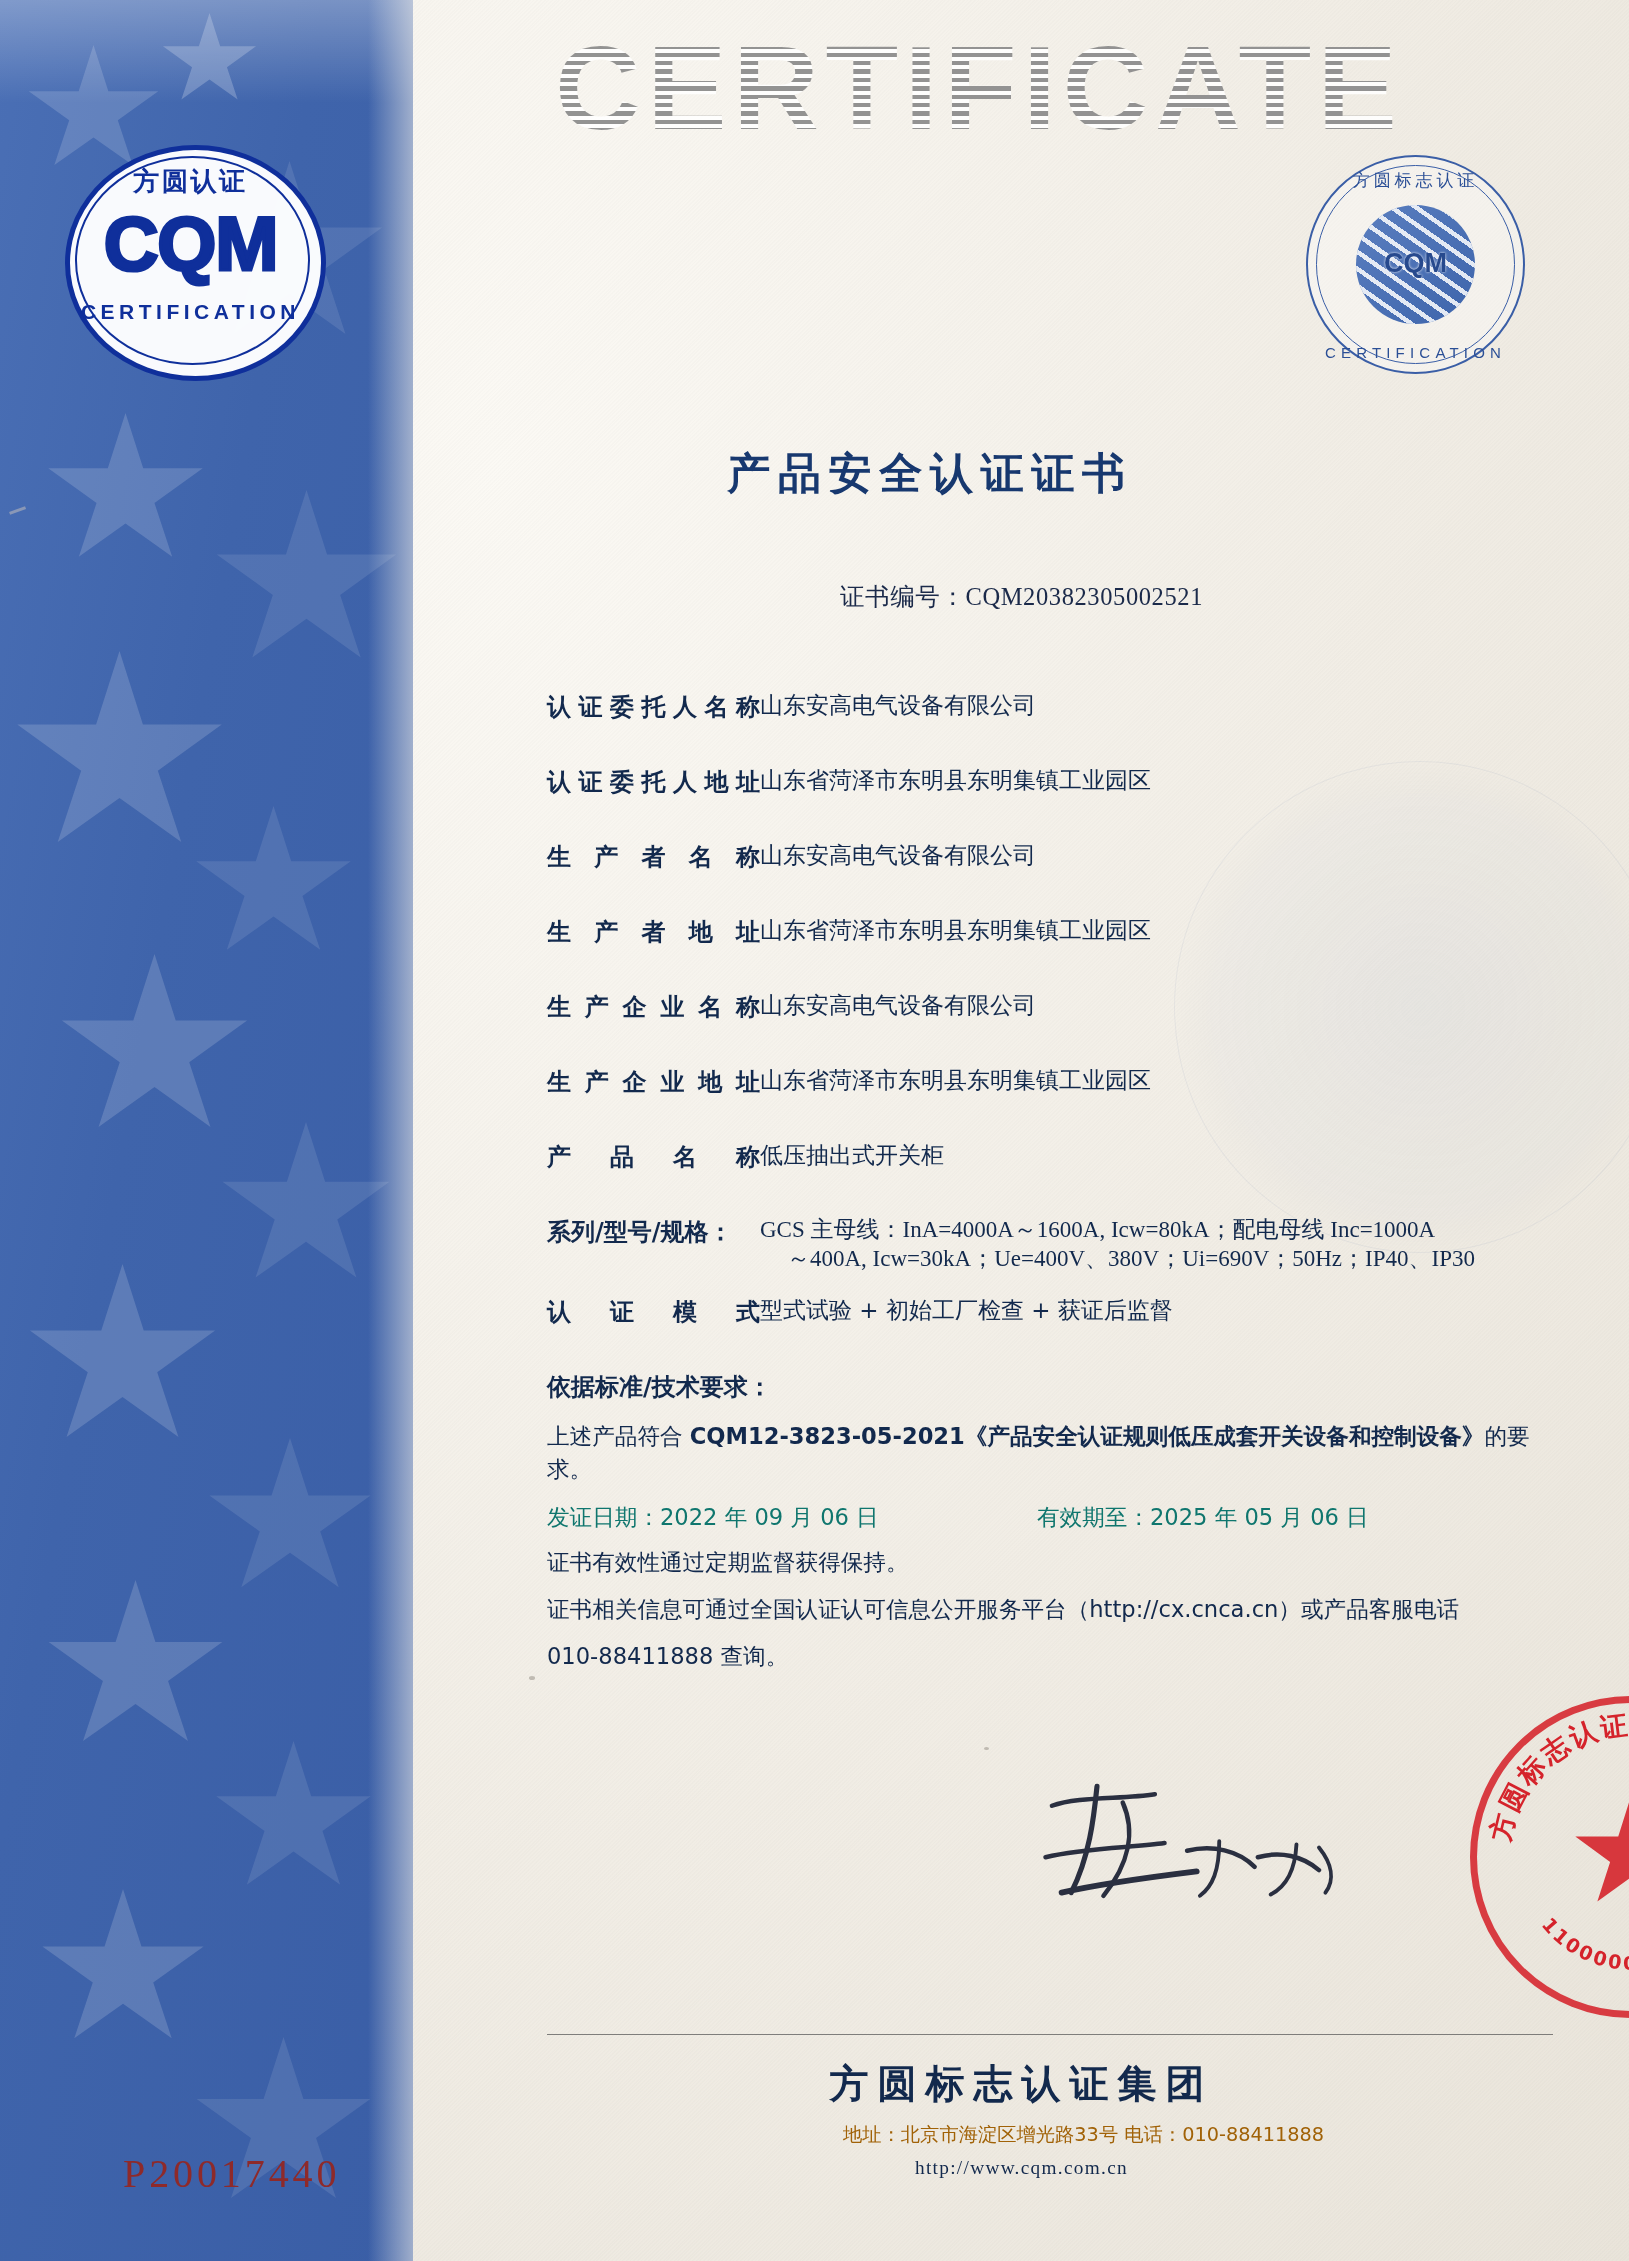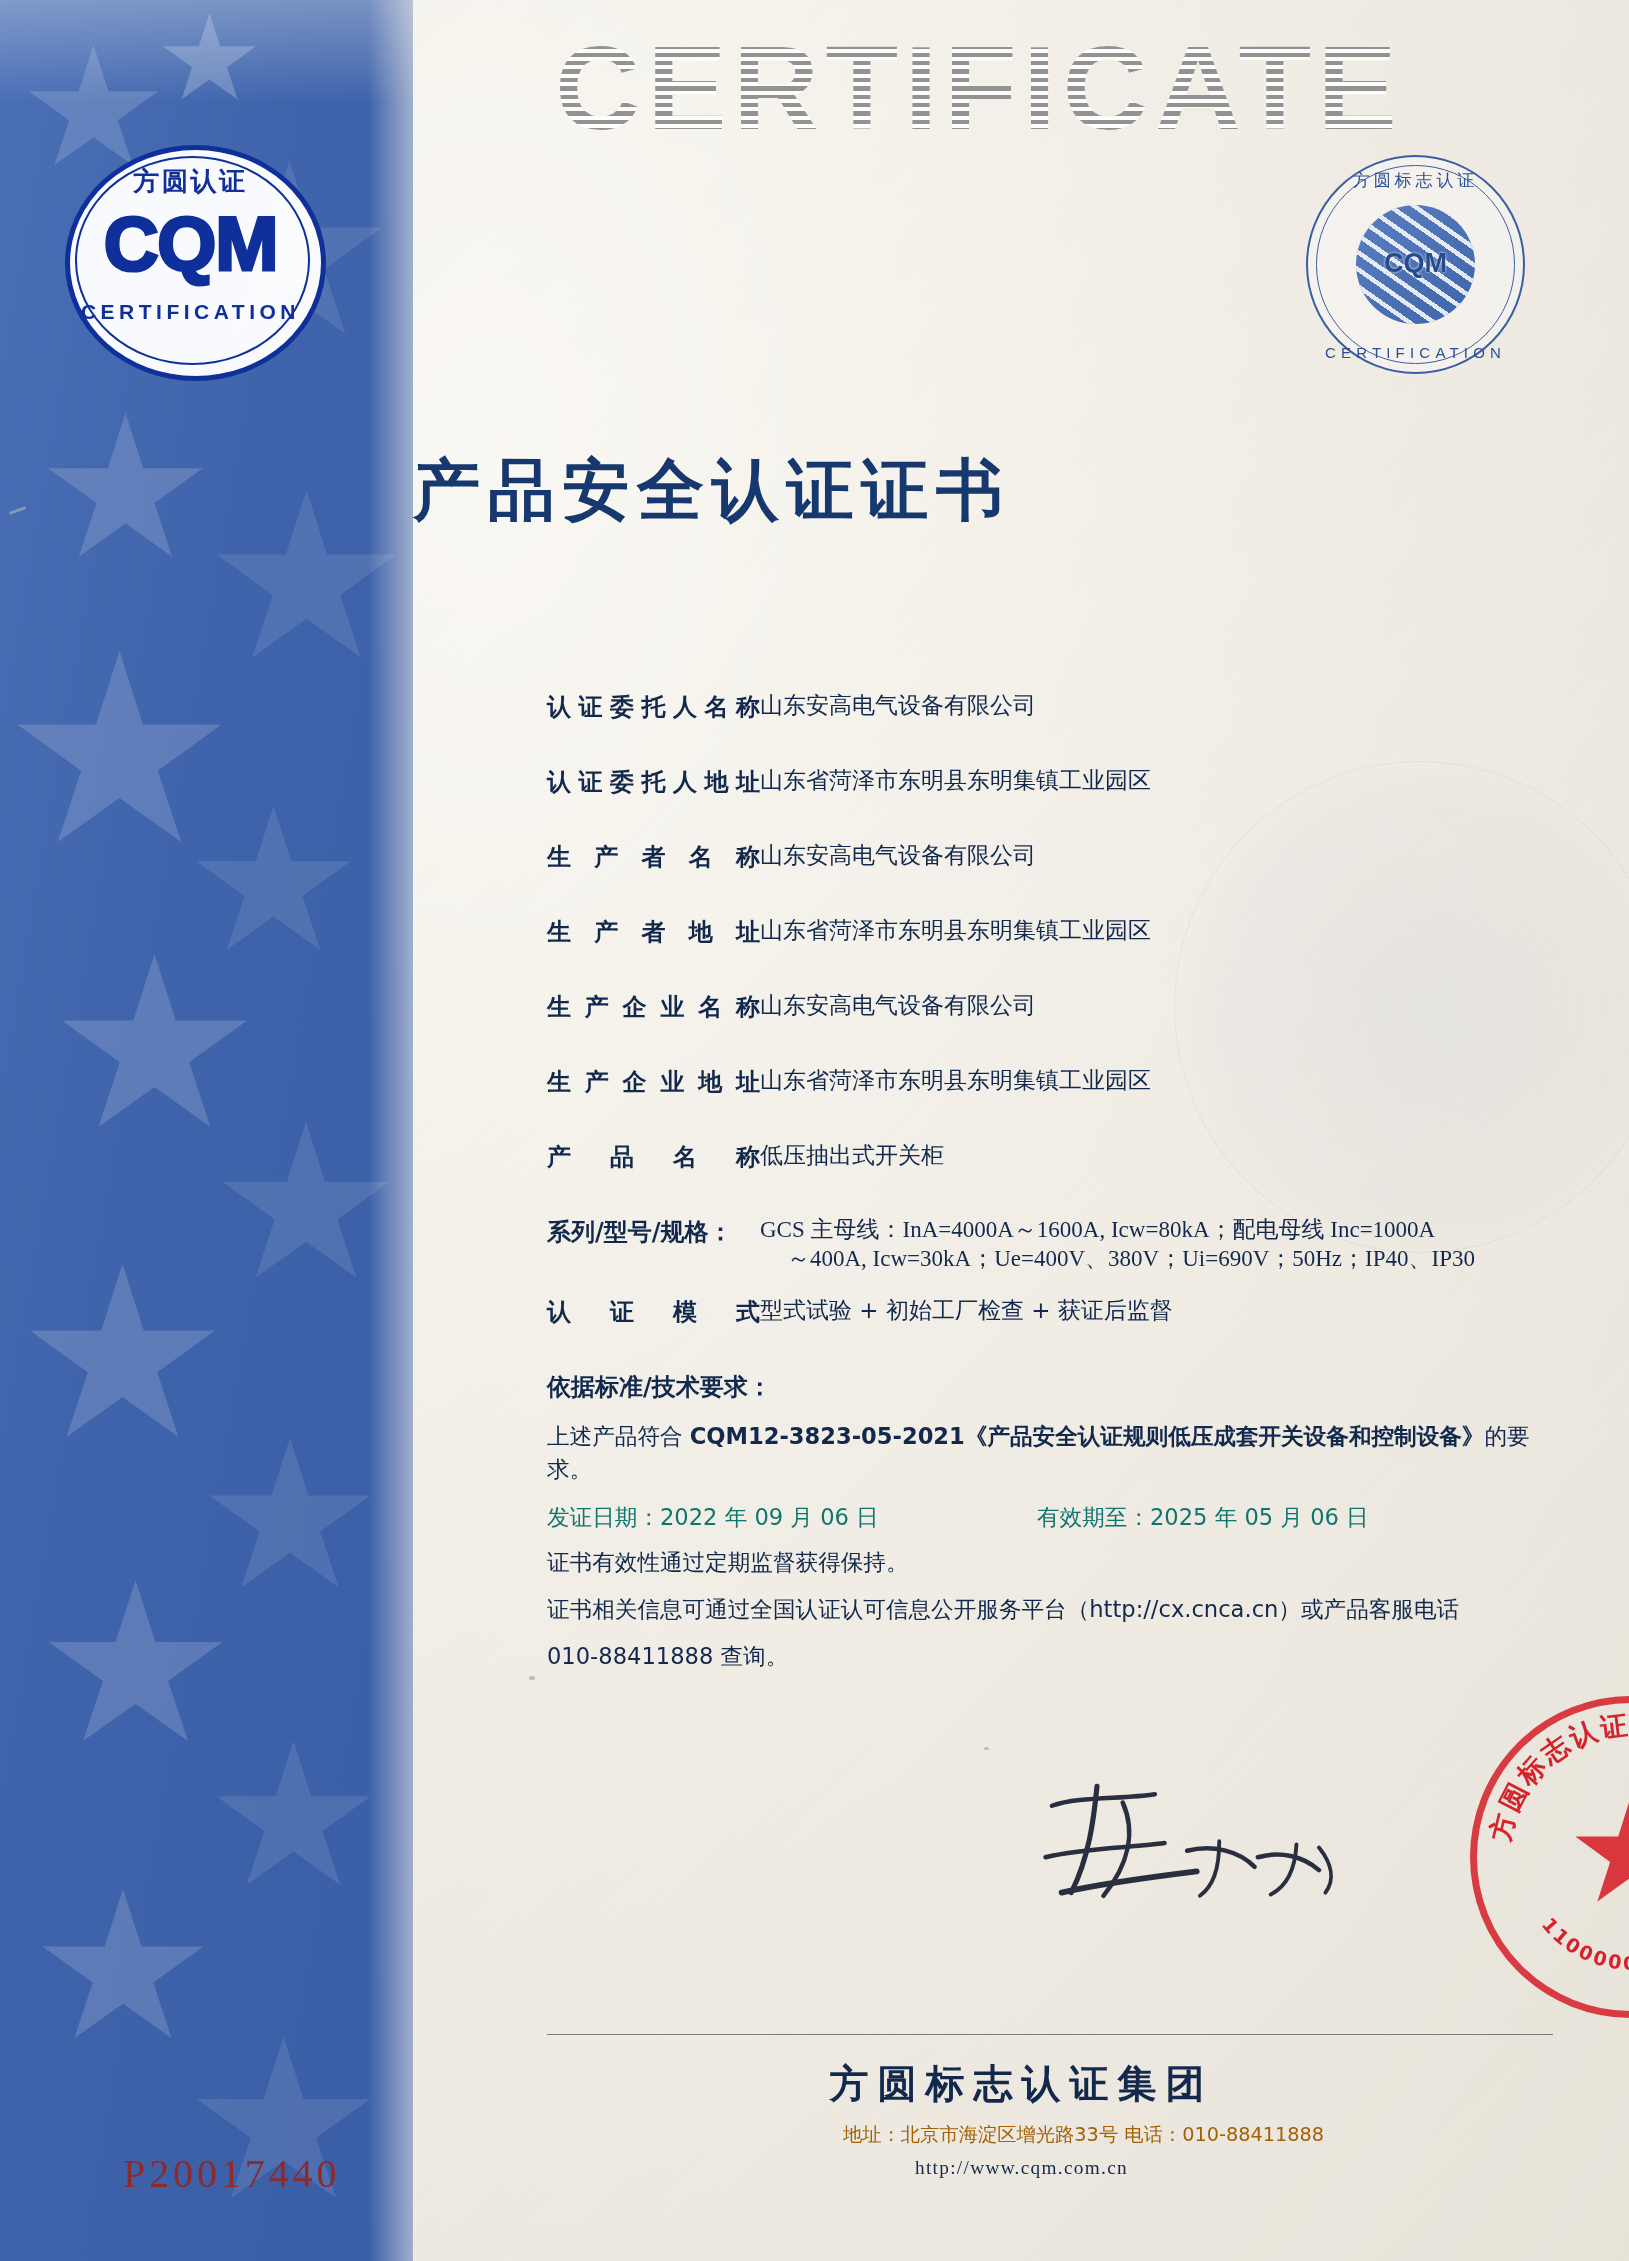--- a/index.html
+++ b/index.html
@@ -127,23 +127,23 @@
   
   .watermark{
     position:absolute;left:761px;top:761px;width:490px;height:490px;
     border-radius:50%;
     border:1.9px solid rgba(120,140,180,0.10);
     background:radial-gradient(circle, rgba(150,170,205,0.10) 0%, rgba(150,170,205,0.04) 60%, rgba(255,255,255,0) 72%);
   }
 
   
   .maintitle{
-    position:absolute;left:0;top:445px;width:1034px;text-align:left;
+    position:absolute;left:0;top:445px;width:1034px;text-align:center;
     font-family:"DejaVu Sans", sans-serif;font-weight:bold;
-    font-size:67px;letter-spacing:7.7px;color:#17386f;
+    font-size:43px;letter-spacing:7.7px;color:#17386f;
   }
   .certno{
     position:absolute;left:0;top:580px;width:1217px;text-align:center;
     font-size:24.5px;color:#1b2a4a;letter-spacing:0.6px;
   }
 
   
   .fields{position:absolute;left:134px;top:648px;width:1006px;}
   .row{display:flex;align-items:flex-start;margin-bottom:12.3px;margin-top:43px;}
   .lbl{
@@ -269,20 +269,21 @@
     <div class="ring"></div>
     <div class="ring2"></div>
     <div class="topcn">方圆标志认证</div>
     <div class="core">
       <div class="coretext">CQM</div>
     </div>
     <div class="botcn">CERTIFICATION</div>
   </div>
 
   <div class="maintitle">产品安全认证证书</div>
+  <div class="certno">证书编号：CQM20382305002521</div>
 
   <div class="fields">
 
     <div class="row">
       <div class="lbl">认证委托人名称</div>
       <div class="val">山东安高电气设备有限公司</div>
     </div>
 
     <div class="row">
       <div class="lbl">认证委托人地址</div>

